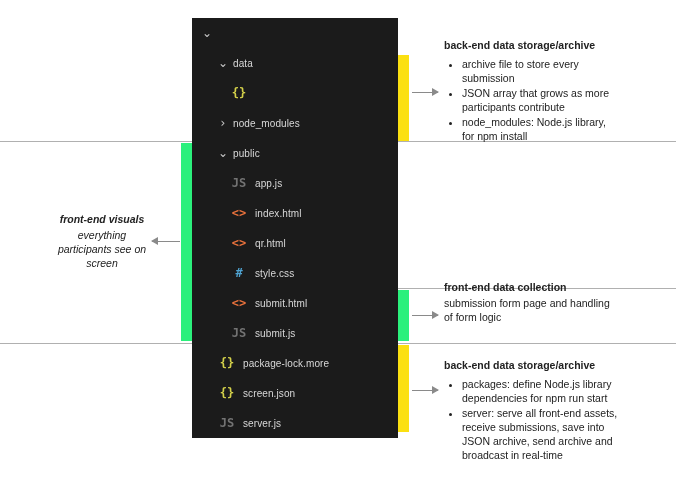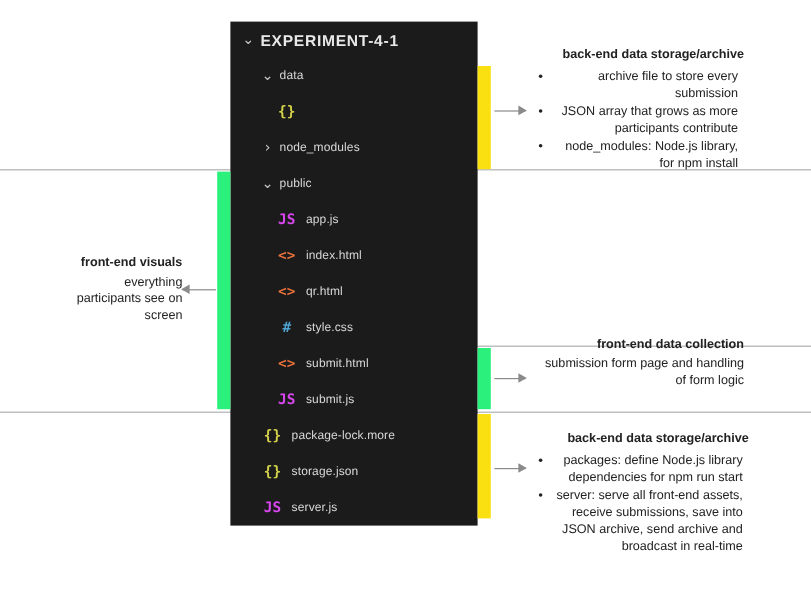--- a/index.html
+++ b/index.html
@@ -76,21 +76,21 @@
     font-size: 13px;
     letter-spacing: 0.6px;
     color: #e8e8e8;
   }
   .ind-0 { padding-left: 8px; }
   .ind-1 { padding-left: 24px; }
   .ind-2 { padding-left: 36px; }
 
   
   .ico-json { color: #d4d14a; }
-  .ico-js   { color: #d946ef; font-size: 11px; }
+  .ico-js   { color: #737373; font-size: 11px; }
   .ico-html { color: #e8713c; }
   .ico-css  { color: #4fa3d1; }
 
   
   .bar {
     position: absolute;
     width: 11px;
     z-index: 6;
   }
   .bar-green  { background: #2bf07c; }
@@ -118,43 +118,43 @@
     left: -1px;
     border-right: 7px solid #8a8a8a;
   }
 
   
   .anno {
     position: absolute;
     font-size: 10.5px;
     line-height: 14px;
     color: #222;
-    text-align: right;
   }
   .anno .title {
     font-weight: bold;
     font-size: 10.5px;
     margin-bottom: 2px;
     display: block;
   }
   .anno ul {
     margin: 5px;
     padding-left: 13px;
     list-style: disc;
   }
   .anno ul li {
     margin: 0 0 1px 0;
     padding: 0;
   }
   .anno p {
     margin: 0;
   }
   .anno.left-anno {
-    text-align: right;
+    text-align: center;
     width: 100px;
+    font-style: italic;
   }
 </style>
 </head>
 <body>
 
 <div class="rule" style="top:141px;"></div>
 <div class="rule short" style="top:288px;"></div>
 <div class="rule" style="top:343px;"></div>
 
 <div class="bar bar-green" style="left:181px; top:143px;  height:198px;"></div>
@@ -171,21 +171,20 @@
 <div class="arrow right" style="left:412px; top:315px; width:26px;">
   <span class="head"></span>
 </div>
 <div class="arrow right" style="left:412px; top:390px; width:26px;">
   <span class="head"></span>
 </div>
 
 <div id="tree-panel">
     <div class="tree-row ind-0 root">
       <span class="chev">⌄</span>
-      <span class="lbl">EXPERIMENT-4-1</span>
     </div>
     <div class="tree-row ind-1">
       <span class="chev">⌄</span>
       <span class="lbl">data</span>
     </div>
     <div class="tree-row ind-2">
       <span class="ico ico-json">{}</span>
     </div>
     <div class="tree-row ind-1">
       <span class="chev">›</span>
@@ -218,21 +217,21 @@
     <div class="tree-row ind-2">
       <span class="ico ico-js">JS</span>
       <span class="lbl">submit.js</span>
     </div>
     <div class="tree-row ind-1">
       <span class="ico ico-json">{}</span>
       <span class="lbl">package-lock.more</span>
     </div>
     <div class="tree-row ind-1">
       <span class="ico ico-json">{}</span>
-      <span class="lbl">storage.json</span>
+      <span class="lbl">screen.json</span>
     </div>
     <div class="tree-row ind-1">
       <span class="ico ico-js">JS</span>
       <span class="lbl">server.js</span>
     </div>
   </div>
 
 <div class="anno" style="left:444px; top:38px; width:176px;">
   <span class="title">back-end data storage/archive</span>
   <ul>

